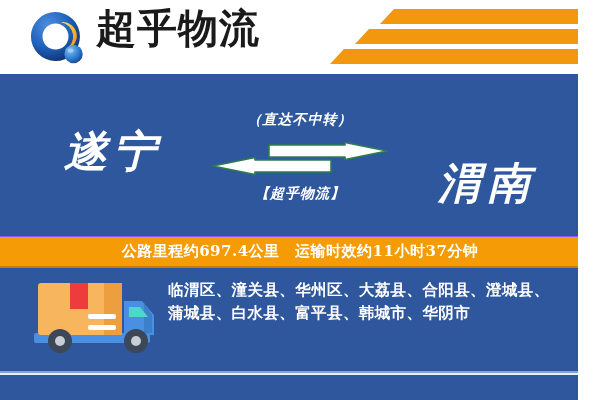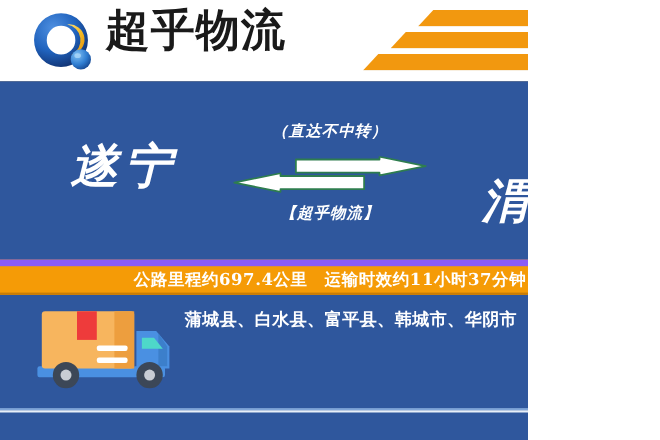--- a/index.html
+++ b/index.html
@@ -6,24 +6,24 @@
   html, body {
     margin: 0;
     padding: 0;
     background: #ffffff;
   }
   body {
     font-family: "Liberation Sans", "DejaVu Sans", sans-serif;
   }
   #stage {
     position: relative;
-    width: 480px;
+    width: 578px;
     height: 400px;
     overflow: hidden;
-    background: #404040;
+    background: #3b82f6;
   }
 
   
   .header {
     position: absolute;
     left: 0; top: 0;
     width: 600px;
     height: 74px;
     background: #ffffff;
     overflow: hidden;
@@ -124,21 +124,21 @@
     left: 6px; top: 42px;
     width: 178px; height: 34px;
   }
 
   
   .banner {
     position: absolute;
     left: 0; top: 236px;
     width: 600px; height: 32px;
     background: #F59B06;
-    border-top: 6px solid #8b5cf6;
+    border-top: 1px solid #8b5cf6;
     border-bottom: 2px solid #C97C05;
     box-sizing: border-box;
     display: flex;
     align-items: center;
     justify-content: center;
   }
   .banner-text {
     font-family: "DejaVu Serif", "Liberation Serif", serif;
     font-size: 15px;
     font-weight: 700;
@@ -269,20 +269,21 @@
       <path d="M103 30 L114 30 L122 40 L103 40 Z" fill="#4ED8C9"></path>
 
       <circle cx="34" cy="64" r="12" fill="#3C4757"></circle>
       <circle cx="34" cy="64" r="5" fill="#C9CDD4"></circle>
       <circle cx="110" cy="64" r="12" fill="#3C4757"></circle>
       <circle cx="110" cy="64" r="5" fill="#C9CDD4"></circle>
     </svg>
   </div>
 
   <div class="dest-list">
+    <div class="dest-line">临渭区、潼关县、华州区、大荔县、合阳县、澄城县、</div>
     <div class="dest-line">蒲城县、白水县、富平县、韩城市、华阴市</div>
   </div>
 
   <div class="road-line">
     <div class="l1"></div>
     <div class="l2"></div>
   </div>
 
 </div>
 

